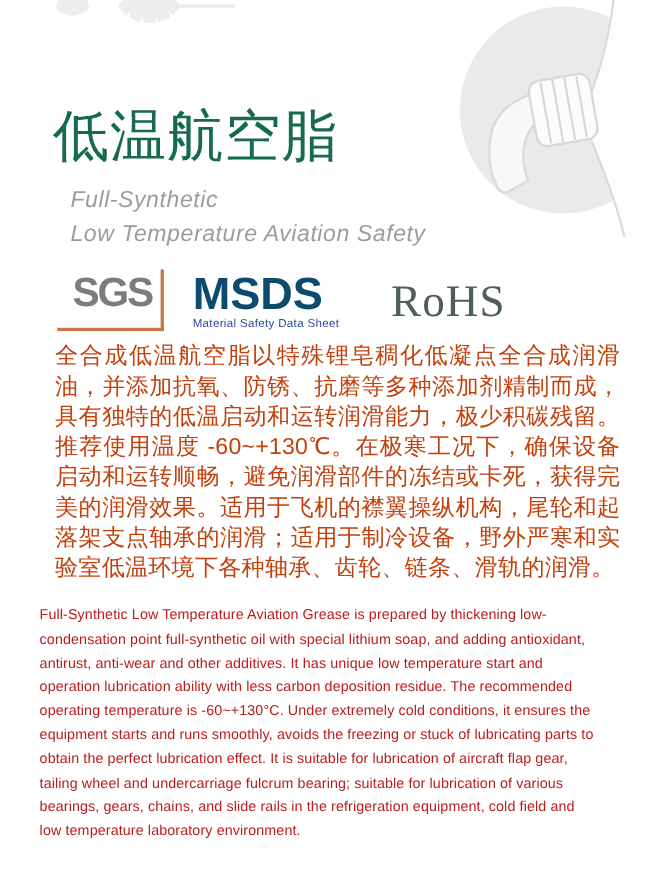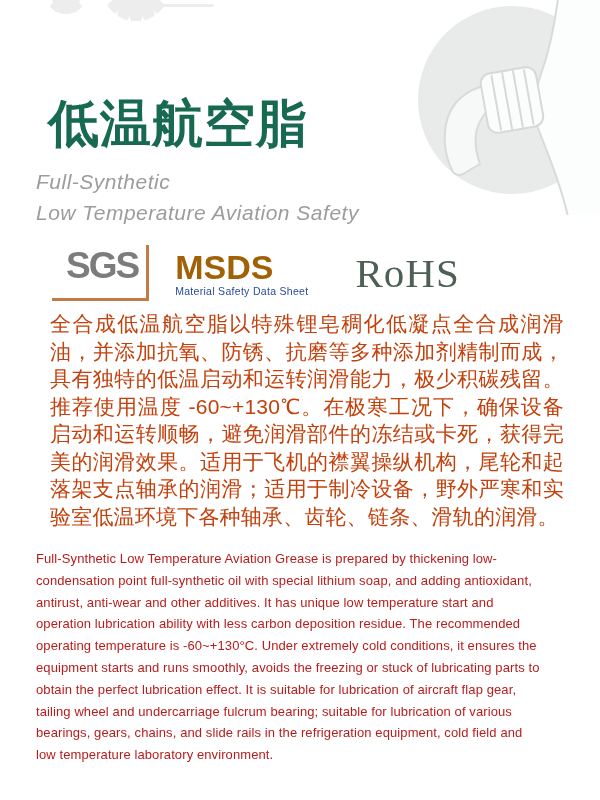--- a/index.html
+++ b/index.html
@@ -17,45 +17,45 @@
   
   .photo { position:absolute; left:400px; top:0; width:210px; height:215px; }
   
   .title-cn-1 {
     position:absolute; left:48px; top:34px;
     font-size:50px; font-weight:500; color:#1e1e1c;
     letter-spacing:2px; line-height:1.1;
   }
   .title-cn-2 {
     position:absolute; left:48px; top:96px;
-    font-size:51px; font-weight:700; color:#17694f;
+    font-size:51px; font-weight:400; color:#17694f;
     letter-spacing:1px; line-height:1.1;
   }
   .subtitle-en {
-    position:absolute; left:36px; top:166px;
+    position:absolute; left:64px; top:166px;
     font-size:21px; font-style:italic; color:#9c9c9c;
     line-height:31px; letter-spacing:0.5px;
   }
   
   .certs {
     position:absolute; left:52px; top:243px;
     display:flex; align-items:center; gap:26px; height:60px;
   }
   .sgs {
     padding:2px 8px 14px 14px;
     border-bottom:3px solid #c57a45;
     border-right:3px solid #c57a45;
   }
   .sgs-text {
     font-size:37px; font-weight:700; color:#7c7c7c;
     letter-spacing:-2px; line-height:1;
   }
   .msds { text-align:left; padding-top:2px; }
   .msds-main {
-    font-size:34px; font-weight:800; color:#a16207;
+    font-size:41px; font-weight:800; color:#0c4a6e;
     line-height:0.95; letter-spacing:0;
   }
   .msds-sub {
     font-size:10.5px; font-weight:400; color:#2a4a9c;
     letter-spacing:0.3px; margin-top:1px;text-align:center;
   }
   .rohs {
     font-family:"Liberation Serif", serif;
     font-size:41px; font-weight:400; color:#4e6055;
     line-height:1; letter-spacing:1px;margin-left:21px;

